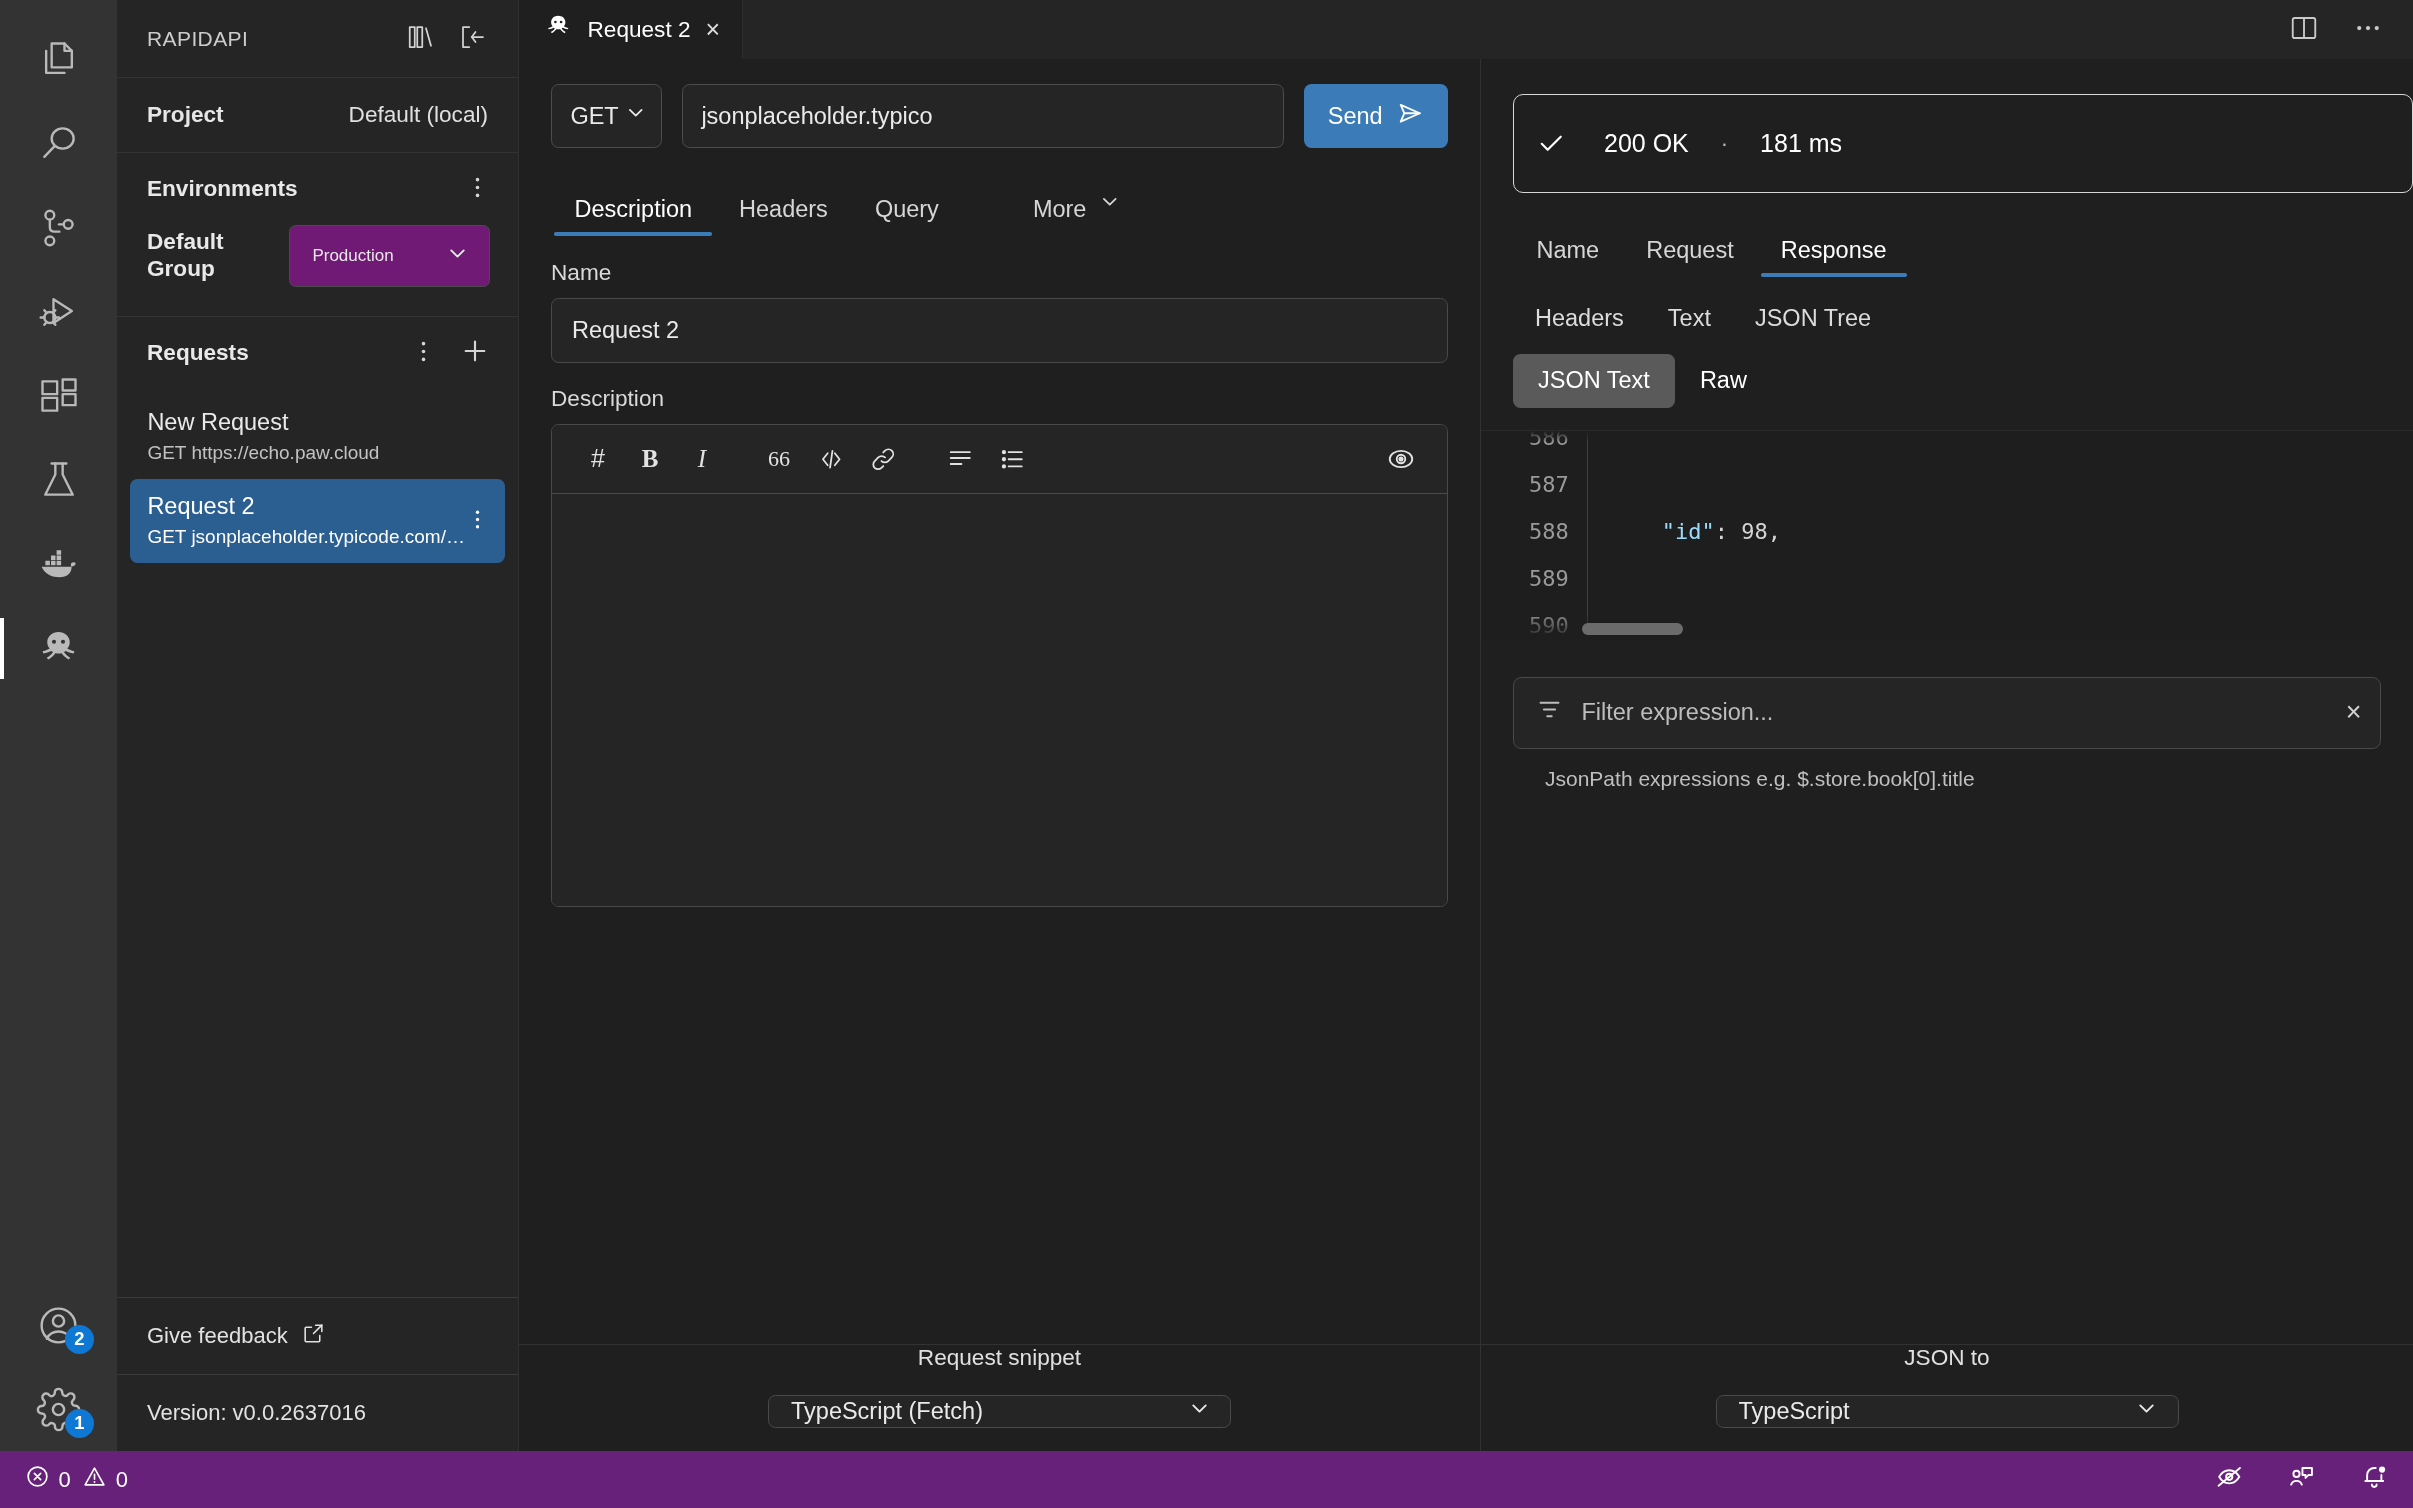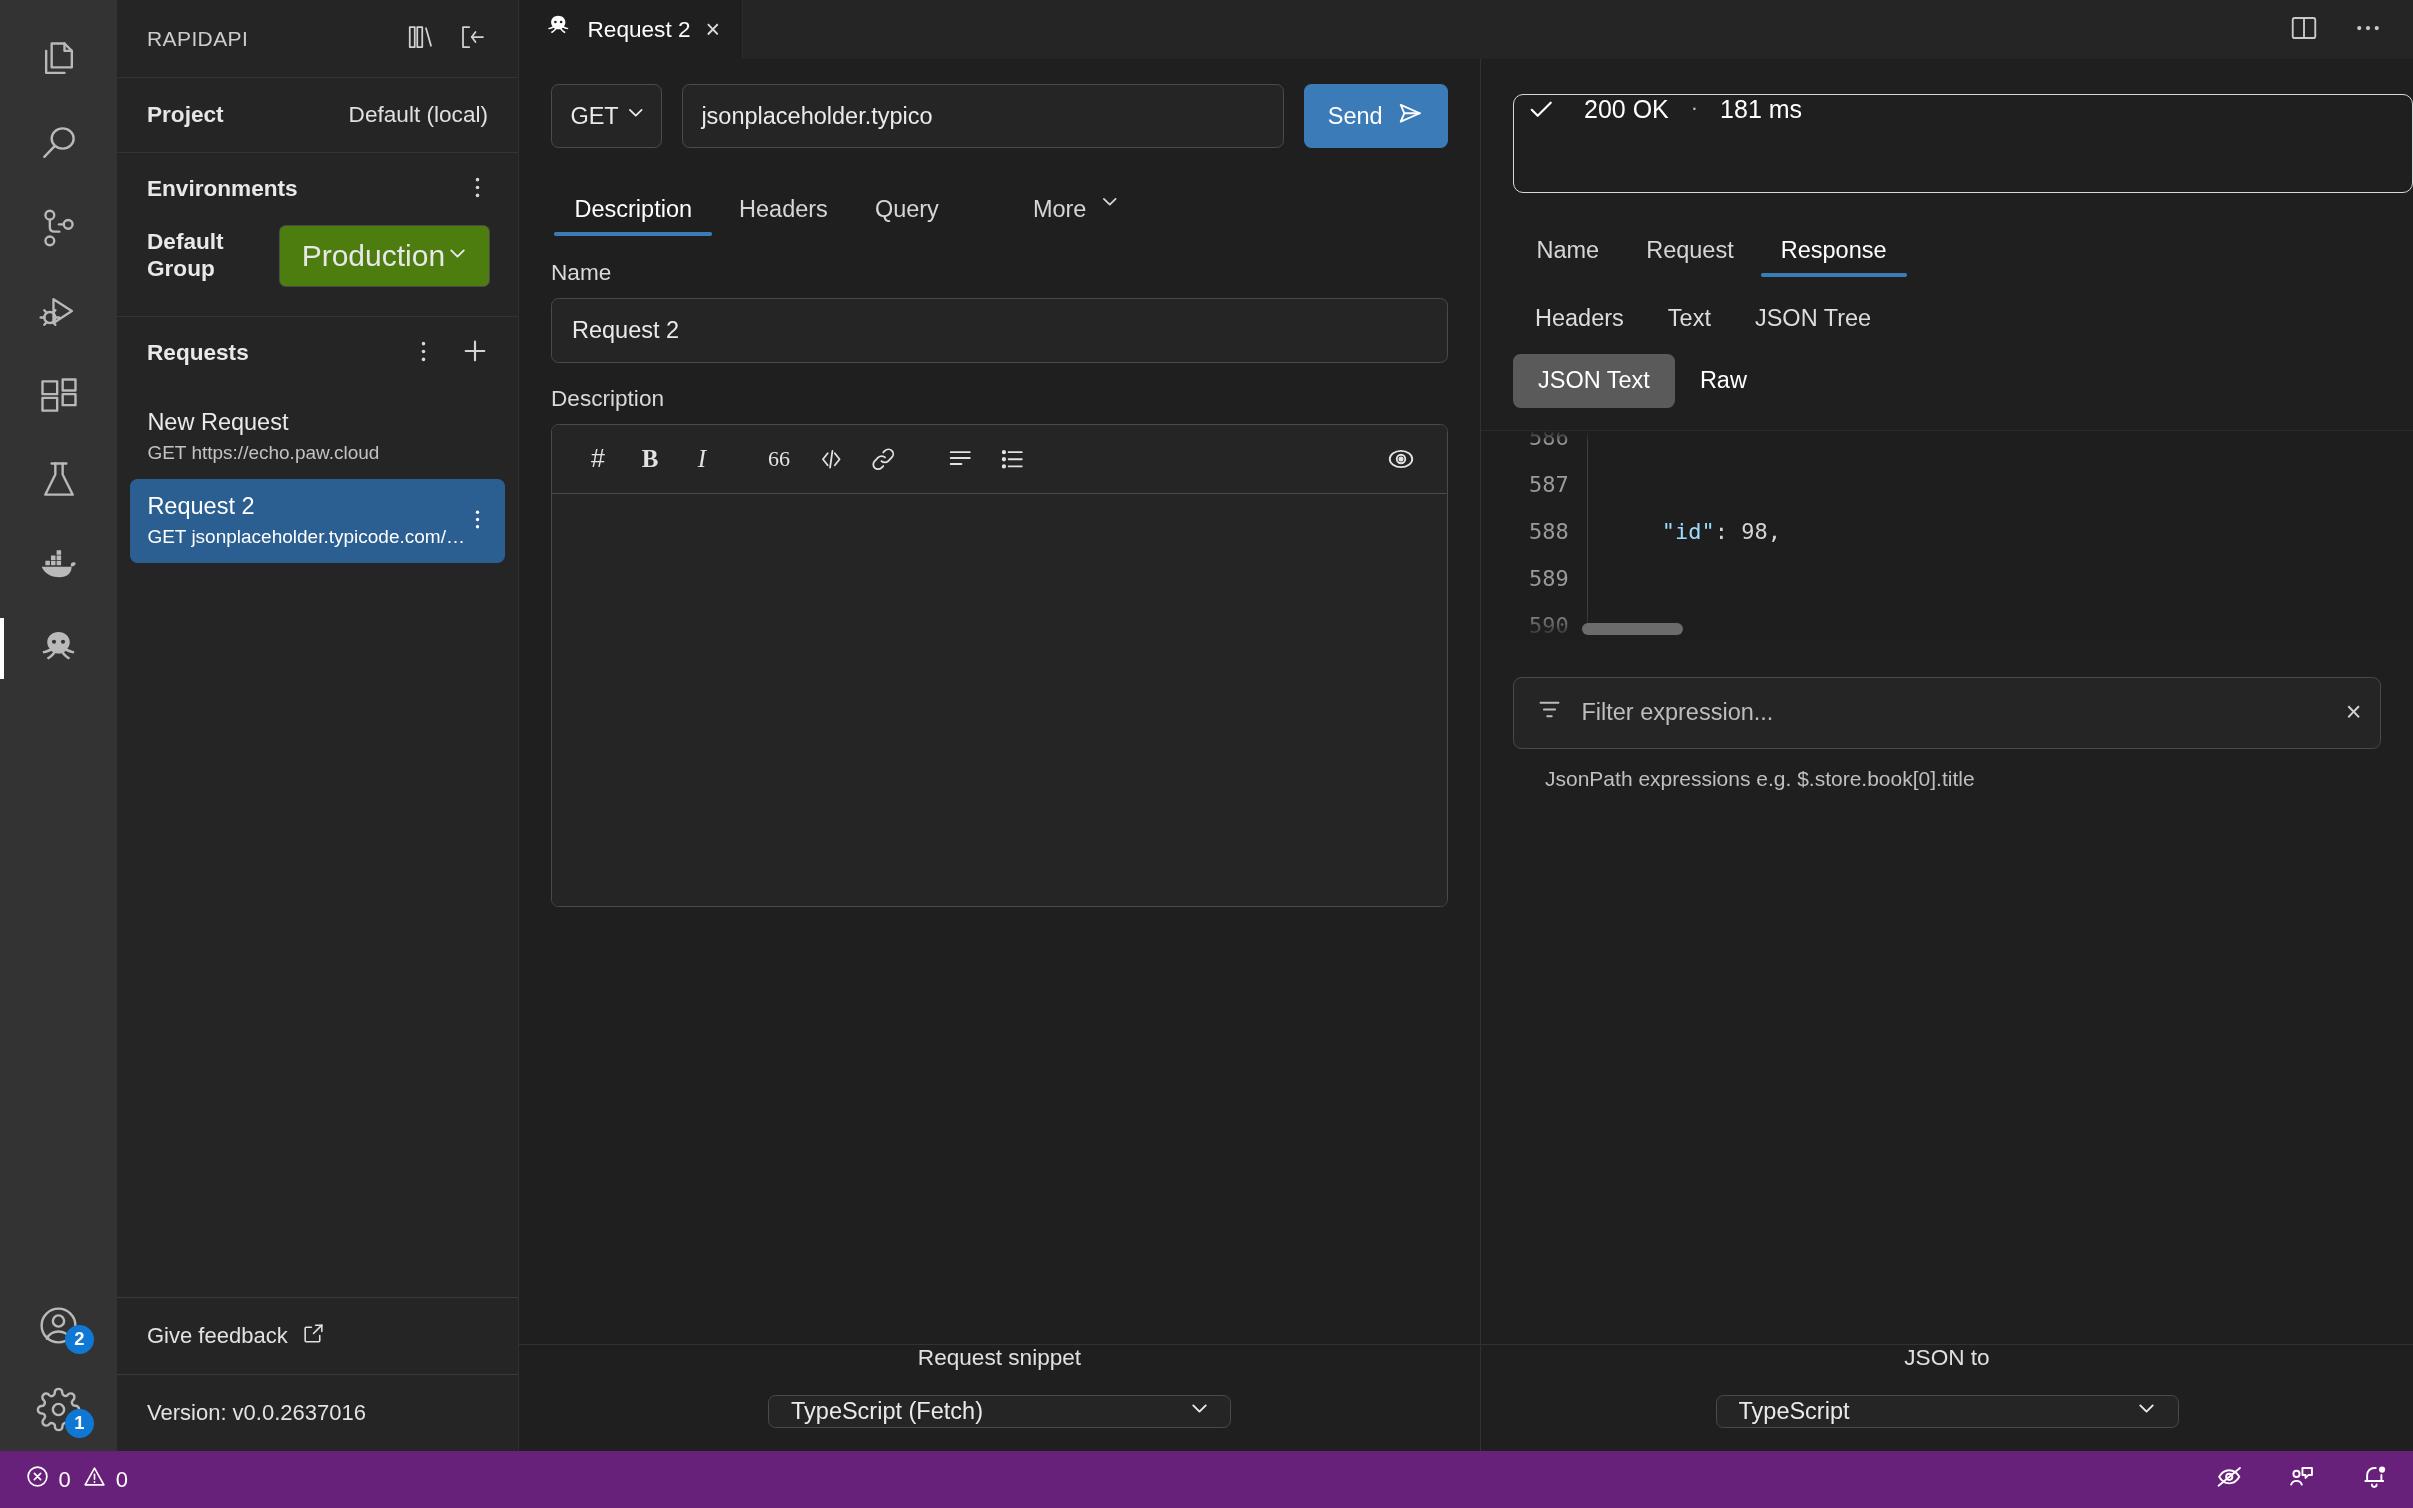--- a/index.html
+++ b/index.html
@@ -55,23 +55,23 @@
   .row-project .val { color: #e0e0e0; }
   .sec-header {
     height: 72px; display: flex; align-items: center; justify-content: space-between;
     padding: 0 27px 0 30px;
   }
   .sec-header .t { font-size: 22.6px; font-weight: bold; color: #e9e9e9; }
   .sec-header .acts { display: flex; gap: 22px; align-items: center; color: #d5d5d5; }
   .env-row { display: flex; align-items: center; padding: 0 28.5px 28.5px 30px; gap: 18.4px; }
   .env-label { font-size: 22.6px; font-weight: bold; color: #e9e9e9; width: 124px; line-height: 1.18; }
   .select {
-    flex: 1 1 auto; height: 62px; background: #4d7c0f; border: 0.8px solid #4a4a4a; border-radius: 6.7px;
+    flex: 1 1 auto; height: 62px; background: #701a75; border: 0.8px solid #4a4a4a; border-radius: 6.7px;
     display: flex; align-items: center; justify-content: space-between; padding: 0 18.4px 0 22px;
-    font-size: 30px; color: #e8e8e8;
+    font-size: 17px; color: #e8e8e8;
   }
   .req-list { padding: 6.7px 13.4px 0 13.4px; }
   .req-item {
     padding: 13.4px 17px 15px 17px; border-radius: 7.5px; position: relative; cursor: default;
   }
   .req-item .nm { font-size: 23.5px; color: #e9e9e9; }
   .req-item .sub { font-size: 19px; color: #c2c2c2; margin-top: 6.7px; white-space: nowrap; overflow: hidden; }
   .req-item.selected { background: #2b5e91; }
   .req-item.selected .nm, .req-item.selected .sub { color: #ffffff; }
   .req-item .kebab { position: absolute; right: 15px; top: 50%; transform: translateY(-50%); color: #ffffff; }
@@ -145,21 +145,21 @@
   .snippet-select {
     width: 463px; height: 62px; background: #252525; border: 0.8px solid #4a4a4a; border-radius: 7.5px;
     display: flex; align-items: center; justify-content: space-between; padding: 0 18.4px 0 22px;
     font-size: 23.5px; color: #eaeaea;
   }
   .icon-btn { width: 52px; height: 52px; display: flex; align-items: center; justify-content: center; color: #d7d7d7; }
 
   
   .status-box {
     margin: 35px 0 0 32px; height: 99px; border: 1.7px solid #d8d8d8; border-radius: 10px;
-    display: flex; gap: 0; padding: 0 13px; font-size: 25px; color: #ffffff;
+    display: flex; align-items: center; gap: 10px; padding: 0 23px; font-size: 25px; color: #ffffff;
     min-width: 0;
   }
   .status-box .check { margin-right: 28.5px; display: flex; }
   .status-box .dot { margin: 0 22px; color: #bdbdbd; font-size: 22px; }
   .rp-tabs { display: flex; align-items: flex-end; padding: 32px 0 0 32px; height: 84px; }
   .rp-subtabs { display: flex; align-items: center; padding: 18.4px 0 0 32px; gap: 0; }
   .subtab { font-size: 23.5px; color: #dcdcdc; padding: 10px 22px; }
   .seg-row { display: flex; align-items: center; padding: 11.7px 0 0 32px; gap: 0; }
   .seg {
     font-size: 23.5px; color: #ffffff; padding: 13.4px 25px; border-radius: 7.5px;

